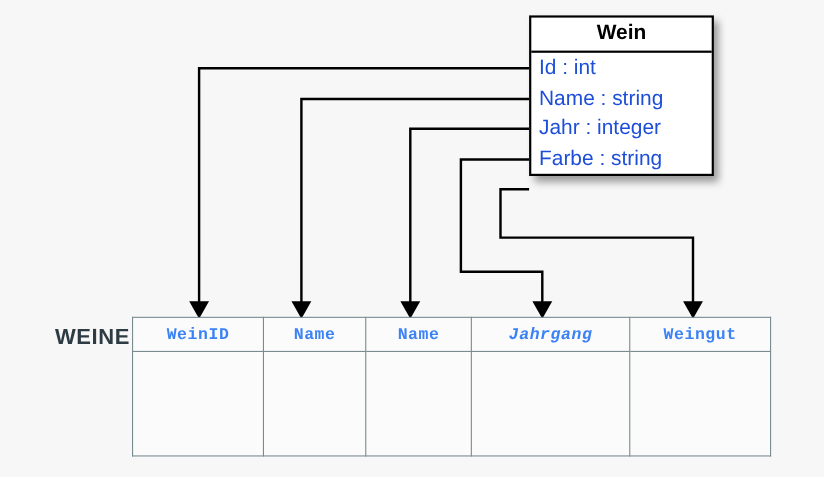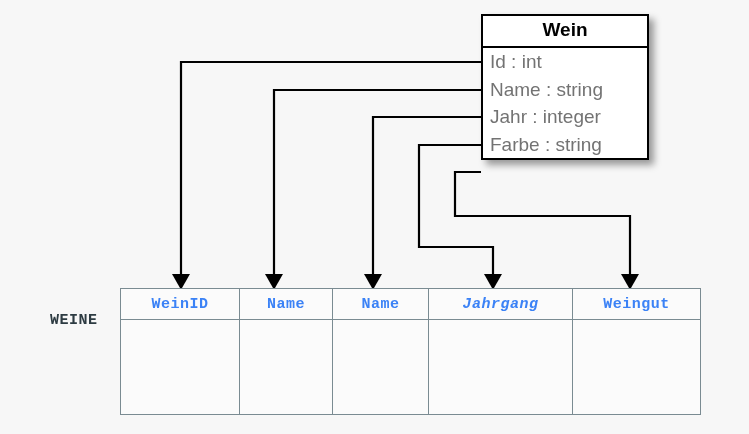--- a/index.html
+++ b/index.html
@@ -52,33 +52,33 @@
     font-family: "Liberation Sans", sans-serif;
   }
   .class-attrs {
     padding: 0;
   }
   .class-attr {
     font-size: 19px;
     line-height: 27.5px;
     height: 27.5px;
     padding-left: 7px;
-    color: #737373;
+    color: #1d4ed8;
     white-space: nowrap;
     font-family: "Liberation Sans", sans-serif;
   }
 
   
   .table-label {
     position: absolute;
     left: 50px;
-    top: 312px;
-    font-family: Liberation Mono, monospace;
+    top: 296px;
+    font-family: Liberation Sans, sans-serif;
     font-weight: bold;
-    font-size: 15px;
+    font-size: 20px;
     letter-spacing: 0.5px;
     color: #2d3b42;
     z-index: 4;
   }
   .rel-table {
     position: absolute;
     left: 120px;
     top: 288px;
     border-collapse: collapse;
     z-index: 4;

